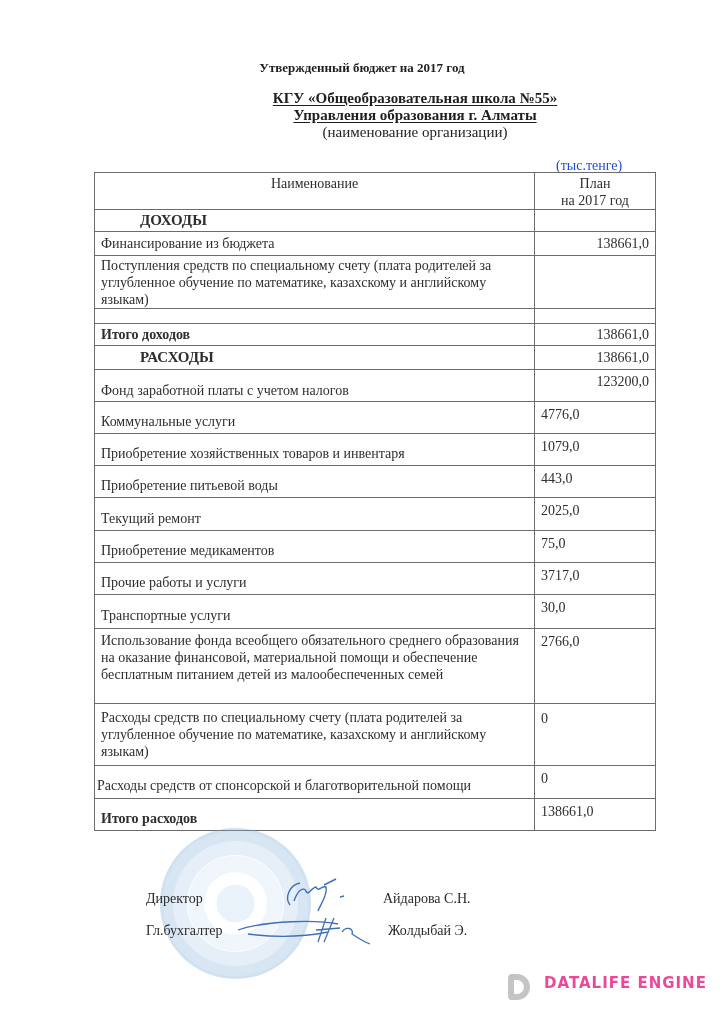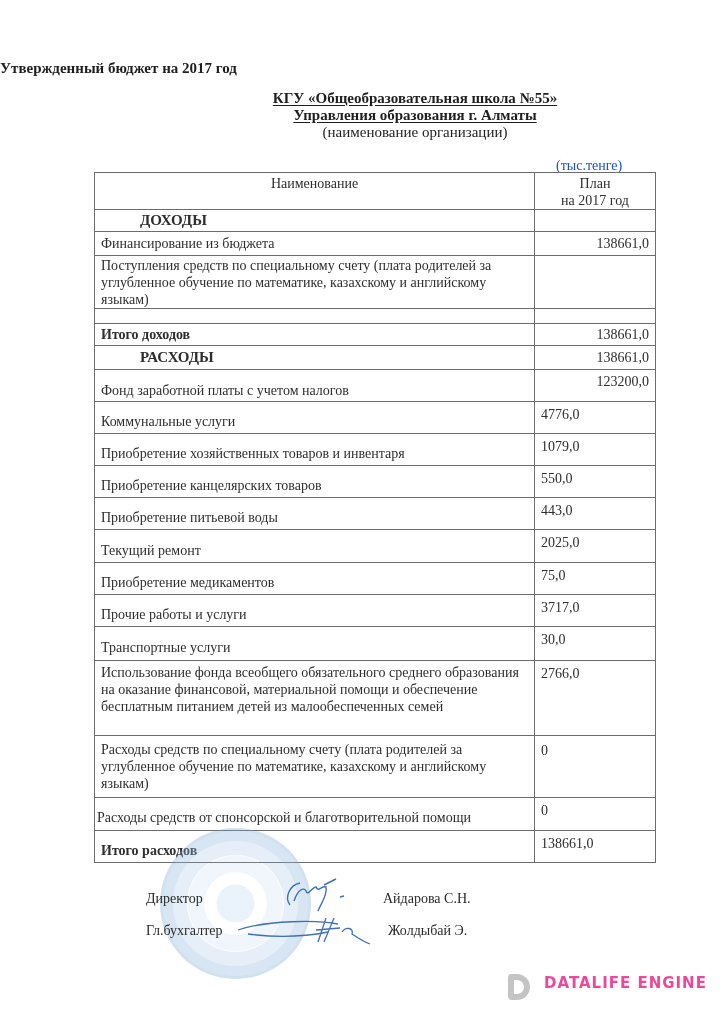--- a/index.html
+++ b/index.html
@@ -2,22 +2,22 @@
 <html><head>
   <meta charset="utf-8">
   <style>
     html, body { margin: 0; padding: 0; background: #ffffff; }
     body {
       width: 724px; height: 1024px; position: relative; overflow: hidden;
       font-family: "Liberation Serif", "DejaVu Serif", serif;
       color: #2a2a2a;
     }
     .title {
-      position: absolute; top: 60px; left: 0; width: 724px; text-align: left;
-      font-weight: bold; font-size: 15px; color: #1e1e1e;
+      position: absolute; top: 60px; left: 0; width: 724px; text-align: center;
+      font-weight: bold; font-size: 13px; color: #1e1e1e;
     }
     .org {
       position: absolute; top: 90px; left: 0; width: 830px; text-align: center;
       font-weight: bold; font-size: 15px; line-height: 17px; color: #1e1e1e;
     }
     .org .u { text-decoration: underline; text-underline-offset: 2px; display:block; }
     .org .note { font-weight: normal; display:block; }
     .units {
       position: absolute; top: 158px; left: 556px; font-size: 14px; color: #1d4ed8;
     }
@@ -107,24 +107,20 @@
   </tr>
   <tr style="height:32px">
     <td style="padding-top:8px">Коммунальные услуги</td>
     <td class="val">4776,0</td>
   </tr>
   <tr style="height:32px">
     <td style="padding-top:8px">Приобретение хозяйственных товаров и инвентаря</td>
     <td class="val">1079,0</td>
   </tr>
   <tr style="height:32px">
-    <td style="padding-top:8px">Приобретение канцелярских товаров</td>
-    <td class="val">550,0</td>
-  </tr>
-  <tr style="height:32px">
     <td style="padding-top:8px">Приобретение питьевой воды</td>
     <td class="val">443,0</td>
   </tr>
   <tr style="height:33px">
     <td style="padding-top:8px">Текущий ремонт</td>
     <td class="val">2025,0</td>
   </tr>
   <tr style="height:32px">
     <td style="padding-top:8px">Приобретение медикаментов</td>
     <td class="val">75,0</td>

